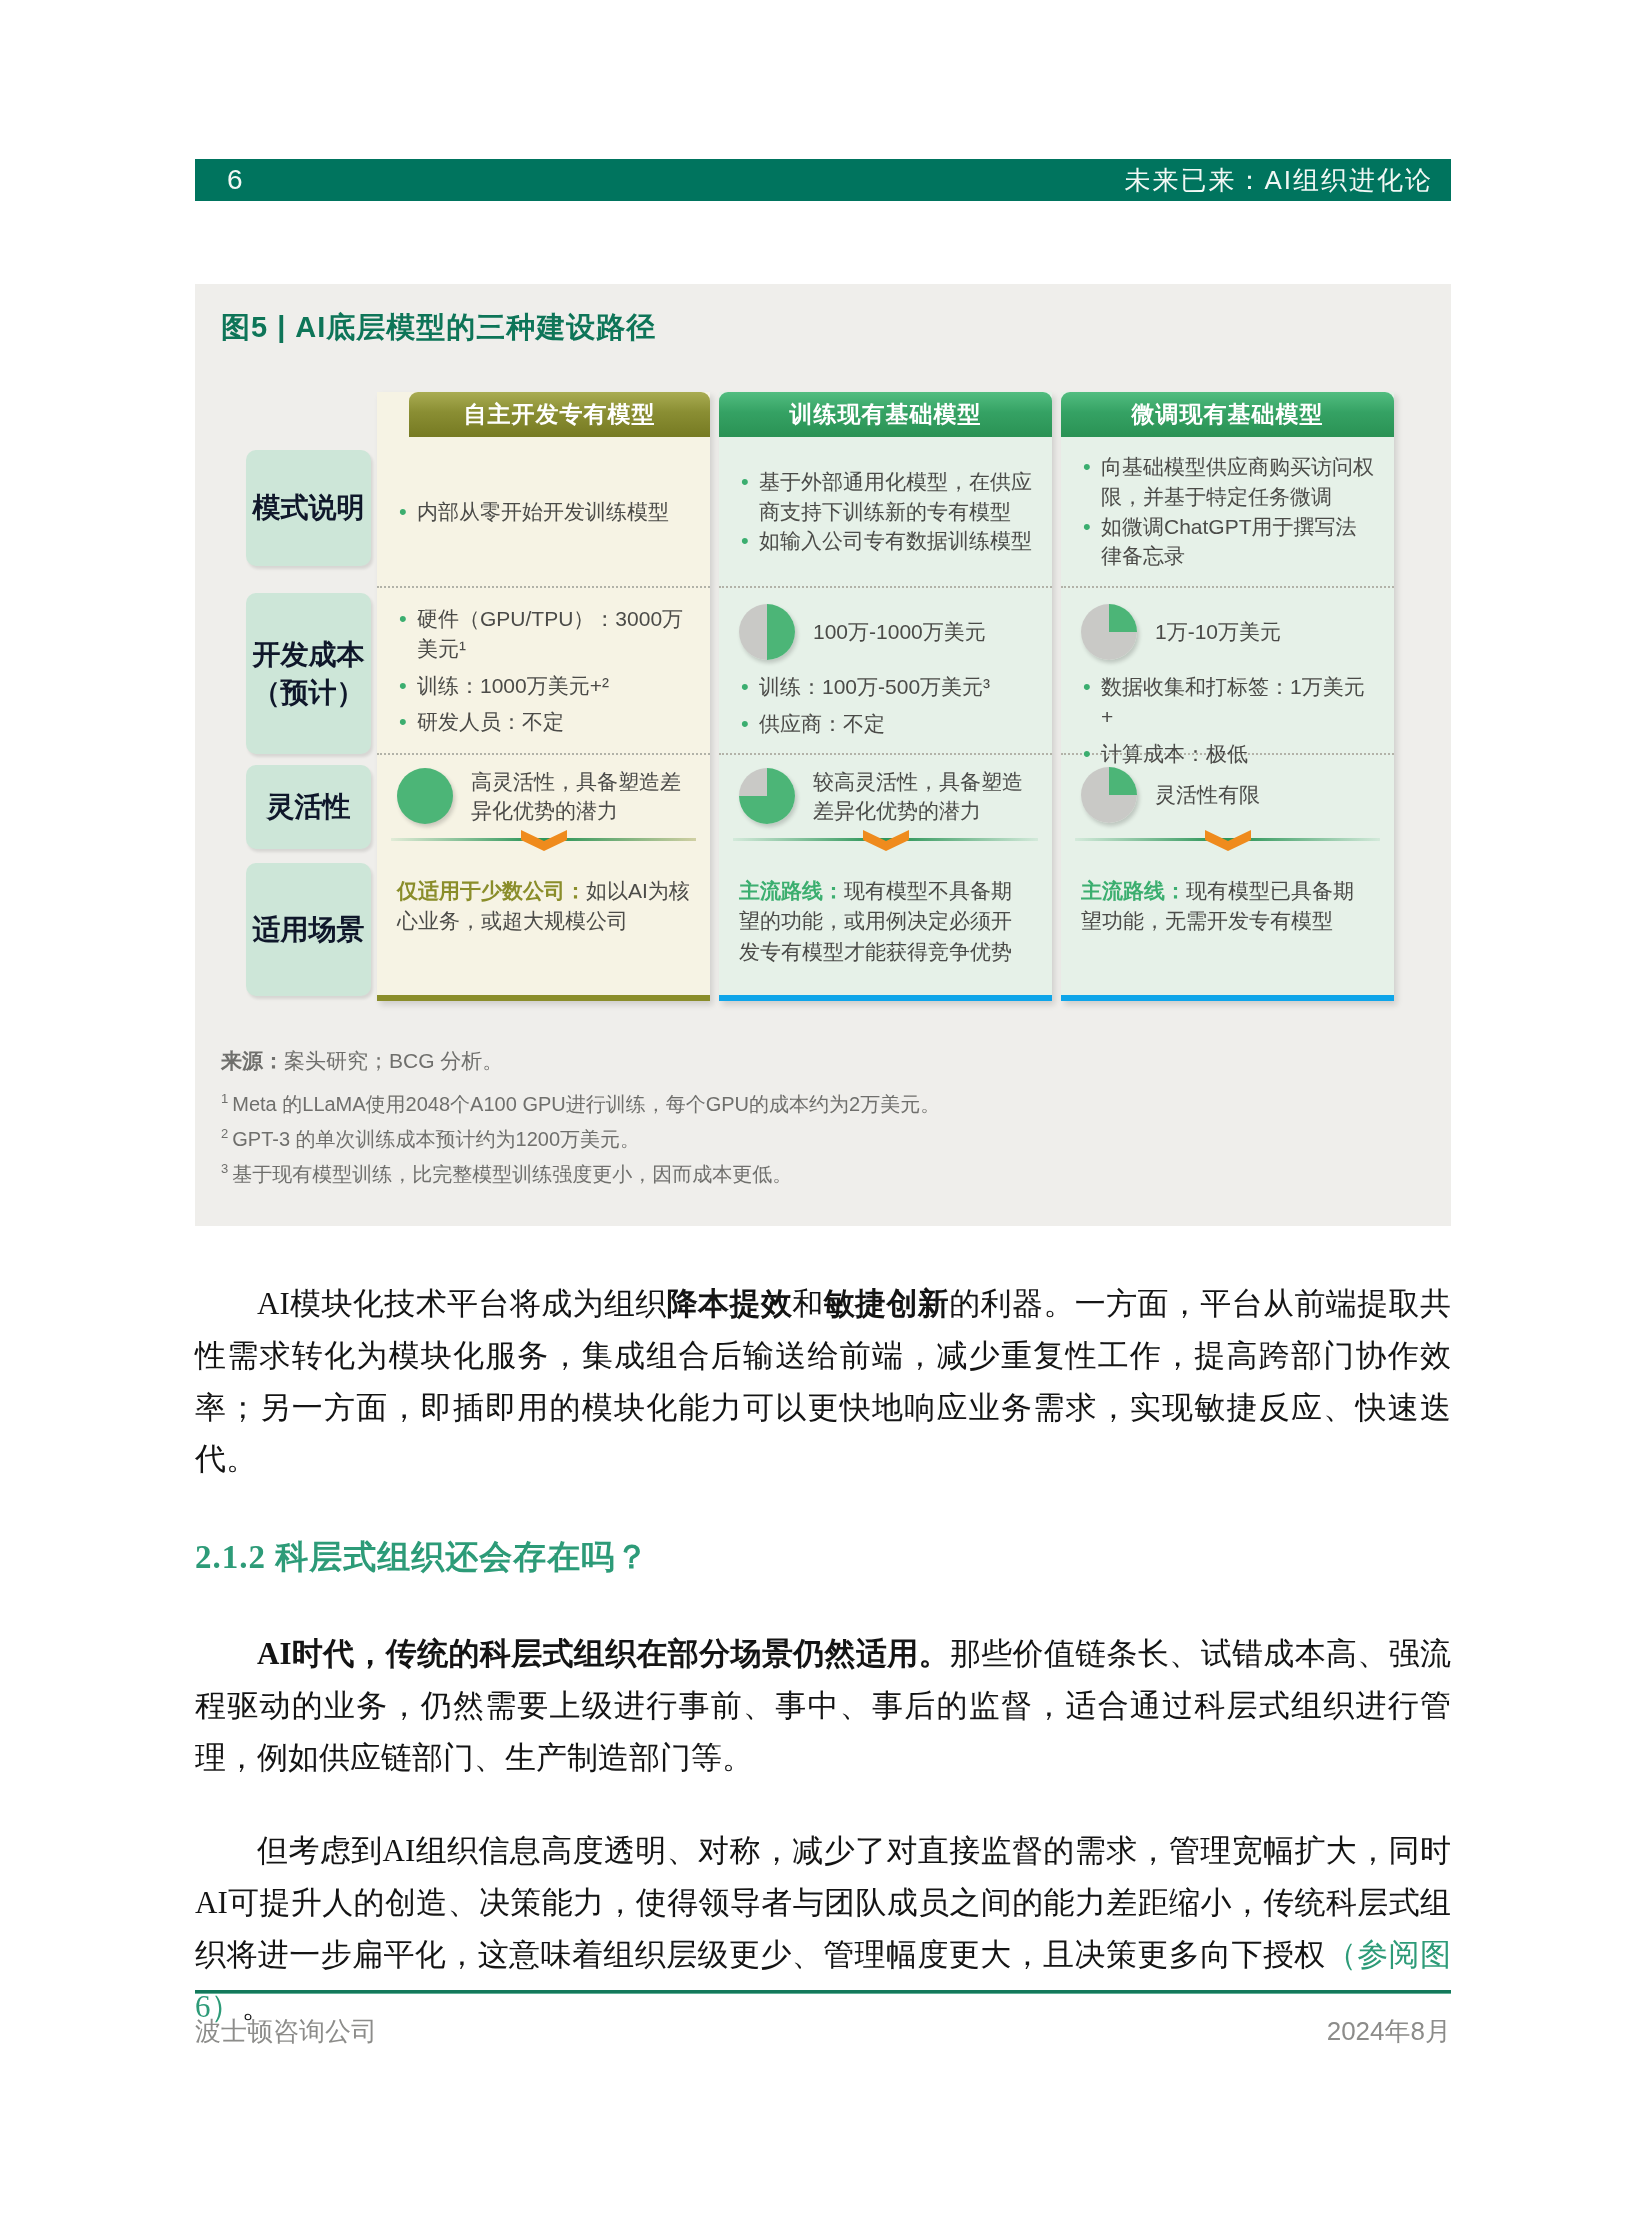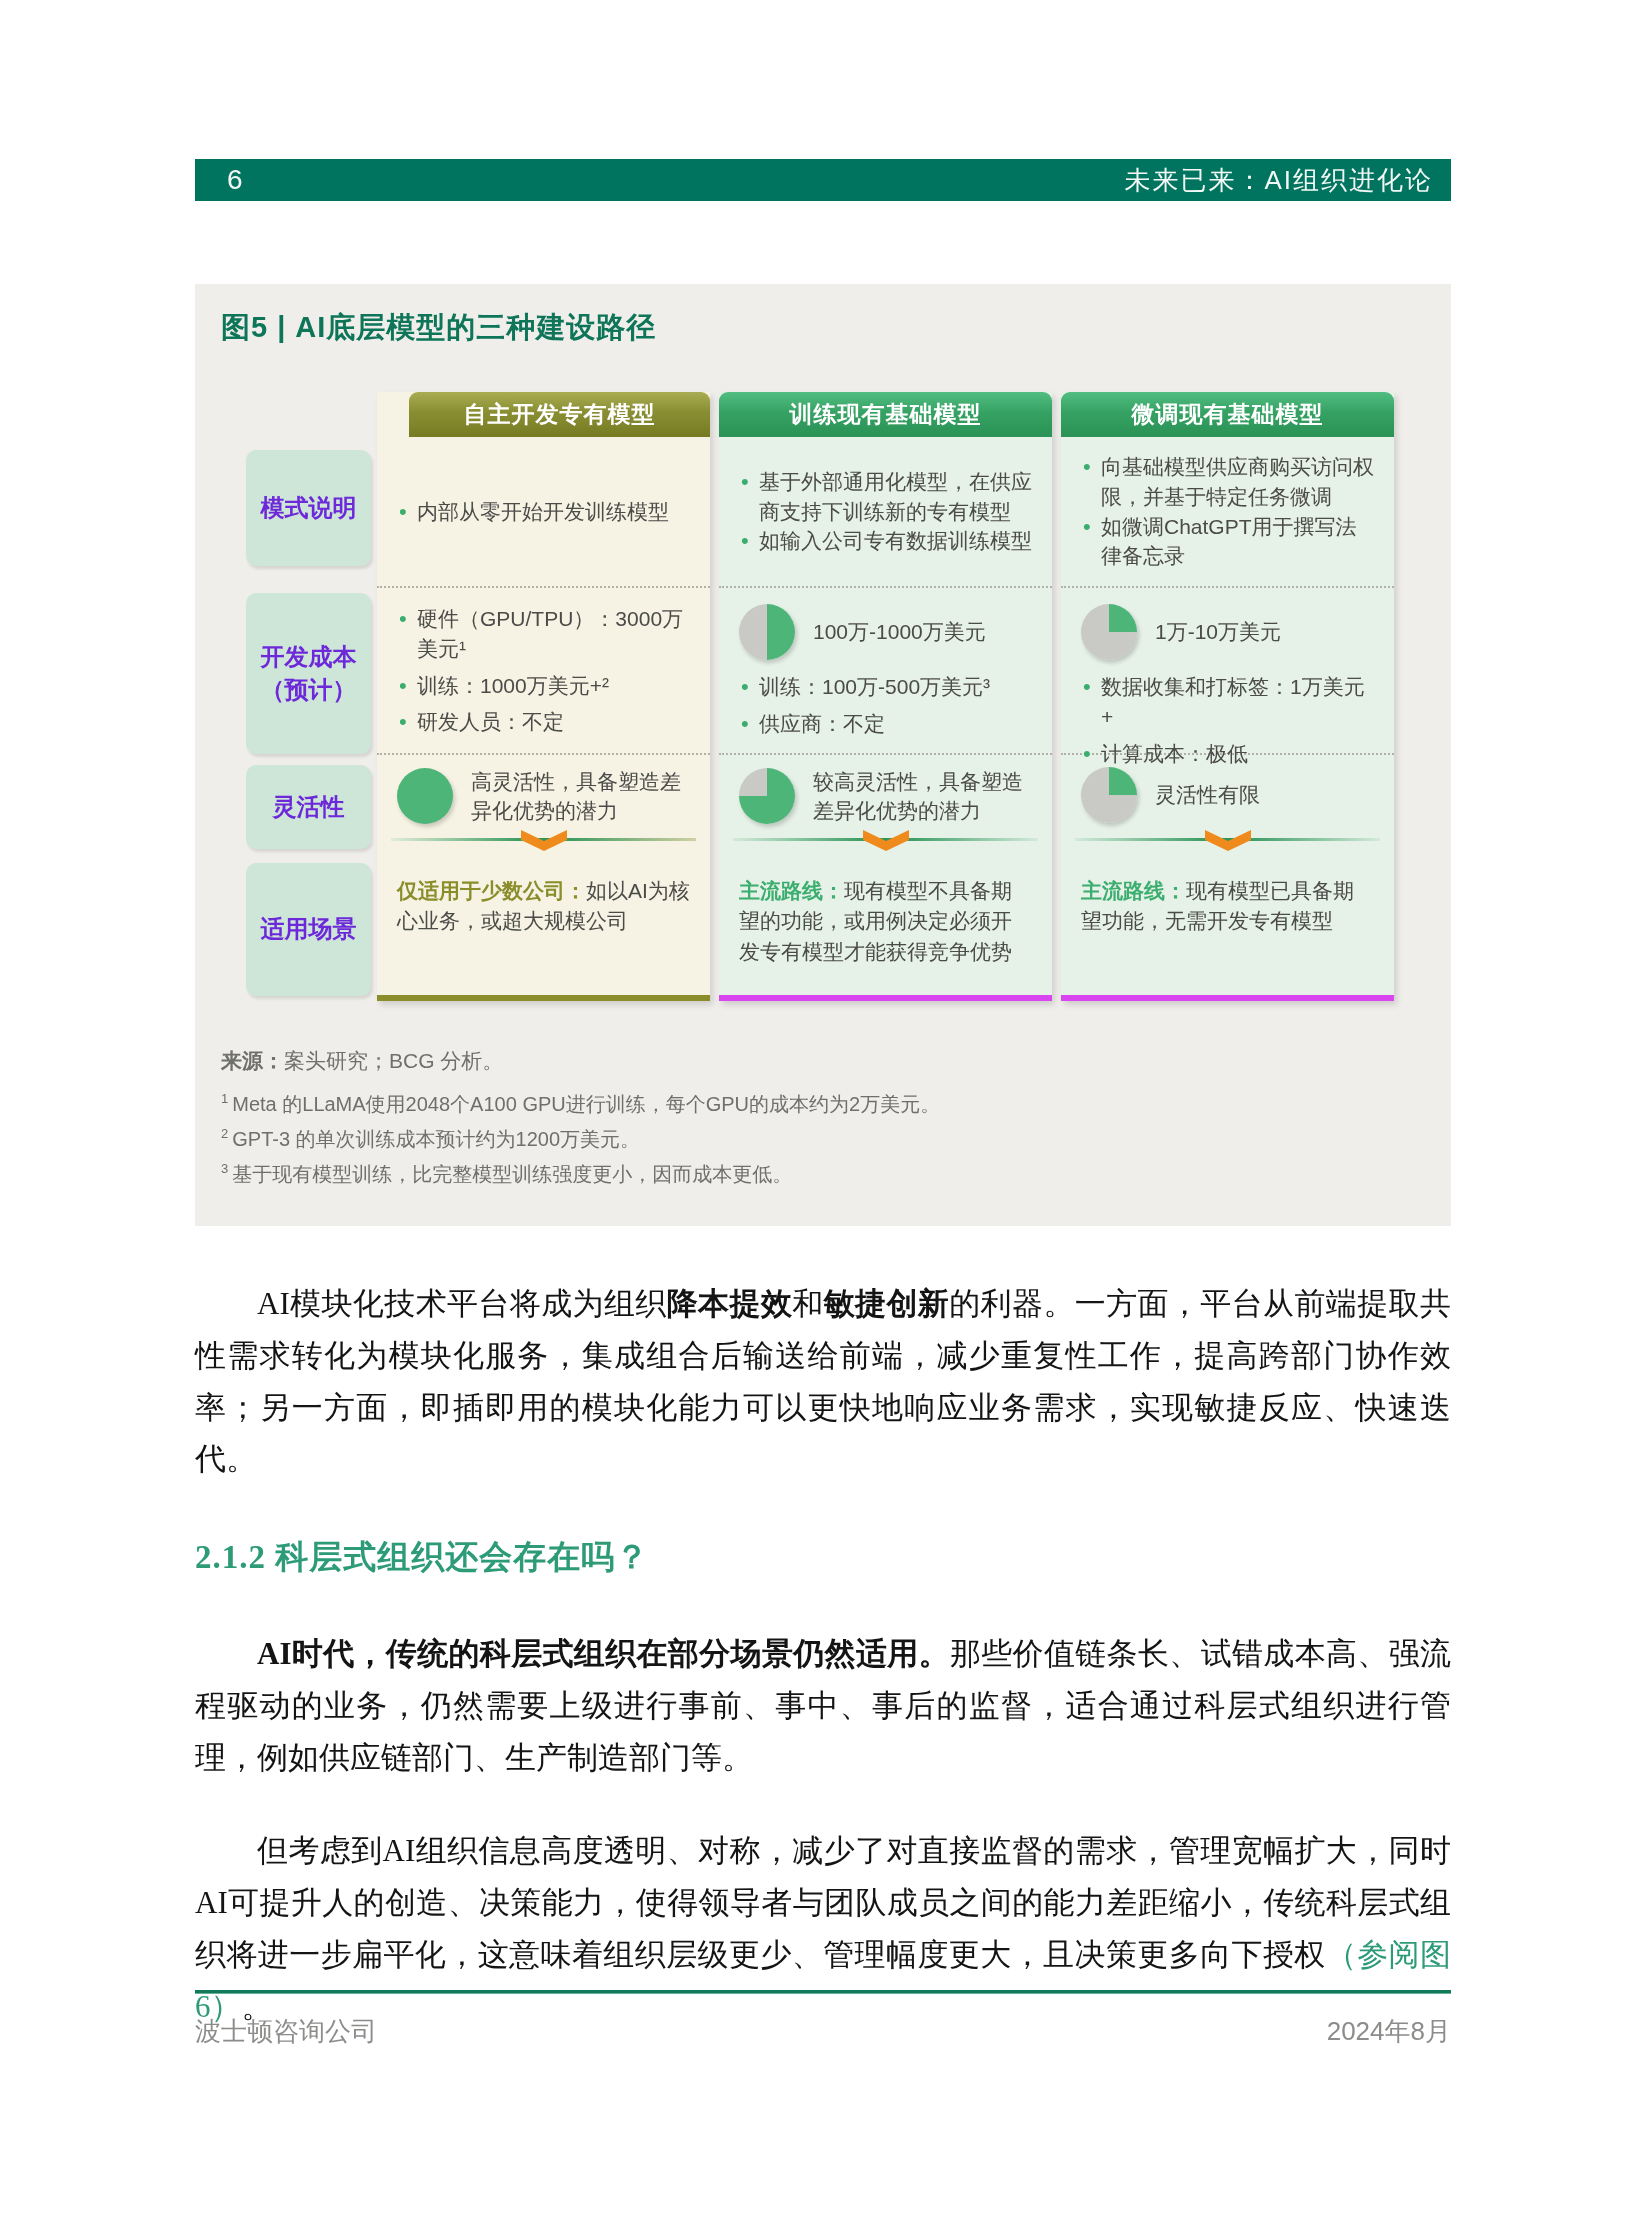--- a/index.html
+++ b/index.html
@@ -22,40 +22,40 @@
   
   .figure-box {
     margin-top:83px; background:#EFEEEB; padding:24px 26px 34px 26px;
   }
   .fig-title { font-size:29px; font-weight:bold; color:#0E7558; margin-bottom:44px; letter-spacing:1px; }
 
   .fig-table { display:flex; align-items:flex-start; }
   .label-col { width:125px; margin-left:25px; margin-right:6px; flex:none; }
   .label-spacer { height:58px; }
   .row-label {
-    background:#CDE6D8; border-radius:10px; color:#6d28d9; font-weight:bold;
-    font-size:24px; display:flex; align-items:center; justify-content:center;
+    background:#CDE6D8; border-radius:10px; color:#0f172a; font-weight:bold;
+    font-size:28px; display:flex; align-items:center; justify-content:center;
     text-align:center; white-space:pre-line; line-height:1.35;
     box-shadow:2px 3px 3px rgba(0,0,0,0.10);
   }
   .rl-mode { height:116px; margin-bottom:27px; }
   .rl-cost { height:161px; margin-bottom:11px; }
   .rl-flex { height:84px;  margin-bottom:14px; }
   .rl-scenario { height:133px; }
 
   .col { width:333px; margin-right:9px; flex:none; box-shadow:3px 4px 6px rgba(0,0,0,0.13); }
   .col:last-child { margin-right:0; }
   .col-header {
     height:45px; border-radius:9px 9px 0 0; color:#ffffff; font-weight:bold;
     font-size:23px; display:flex; align-items:center; justify-content:center; letter-spacing:1px;
   }
   .col-olive .col-header { background:linear-gradient(180deg,#A9AC52 0%,#8A8E33 45%,#767A22 100%);margin-left:32px; }
   .col-green .col-header { background:linear-gradient(180deg,#52BD80 0%,#35A264 45%,#2A9254 100%); }
   .col-olive { border-bottom:6px solid #8A8D2A; background:#F6F3E4; }
-  .col-green { border-bottom:6px solid #d946ef; background:#E6F1E8; }
+  .col-green { border-bottom:6px solid #0ea5e9; background:#E6F1E8; }
 
   .sec { padding:0 20px; }
   .sec-mode { height:149px; display:flex; flex-direction:column; justify-content:center; gap:16px; }
   .sec-cost { height:169px; border-top:2px dotted #B2B2A8; border-bottom:2px dotted #B2B2A8; padding-top:16px; }
   .sec-flex { height:111px; padding-top:12px; position:relative; }
   .sec-scenario { height:129px; padding-top:10px; }
 
   ul.bullets { list-style:none; }
   ul.bullets li {
     position:relative; padding-left:20px; font-size:21px; line-height:1.42; color:#4B4B48; margin-bottom:7px;

